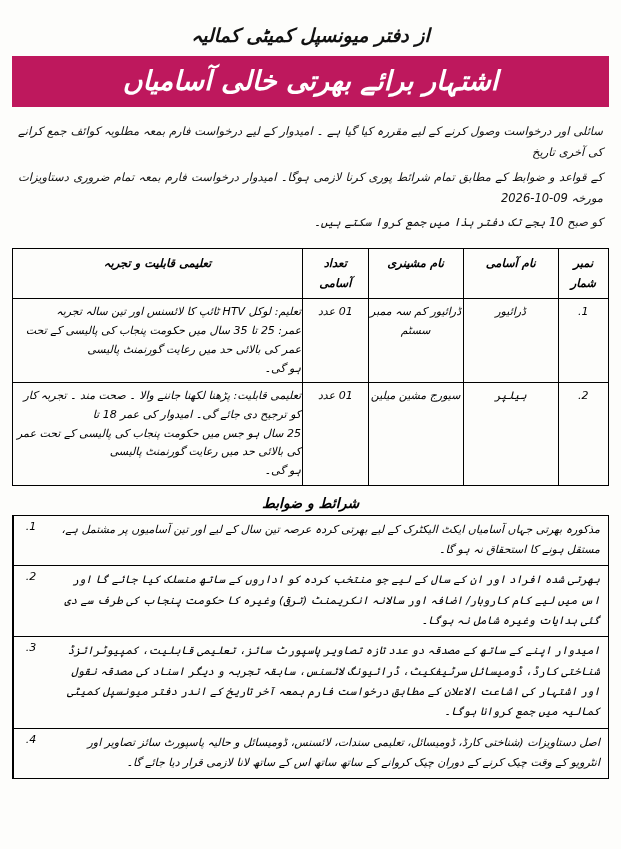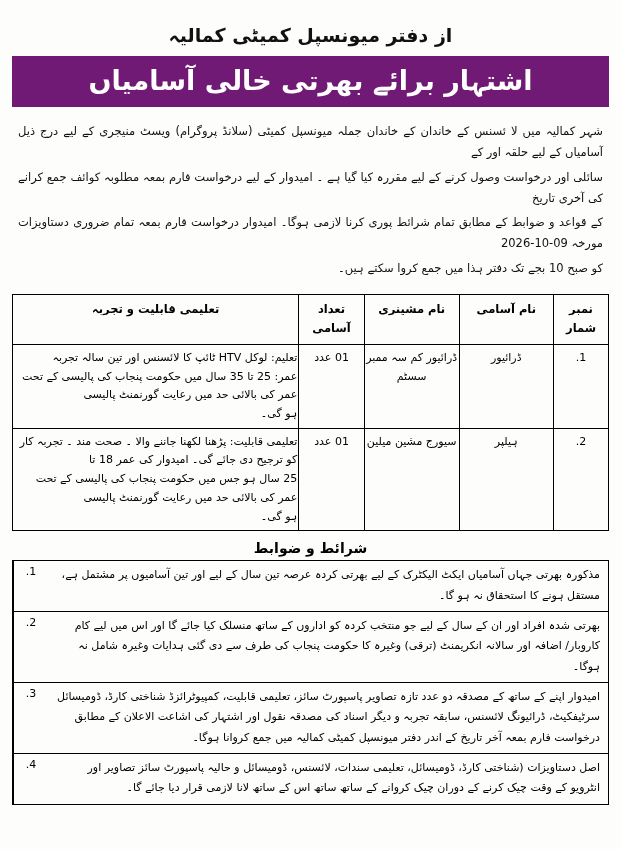--- a/index.html
+++ b/index.html
@@ -7,33 +7,34 @@
     font-family:"DejaVu Sans","Liberation Sans",sans-serif;
     width:621px;height:849px;
     -webkit-font-smoothing:antialiased;
   }
   .page{
     position:relative;width:621px;height:849px;
     background:#fdfdfb;
     box-sizing:border-box;
     padding:10px 12px;
     overflow:hidden;
+    font-style:italic;
   }
   .rtl{direction:rtl;unicode-bidi:bidi-override;}
   
   .office-line{
     text-align:center;
     font-size:19px;
     font-weight:bold;
     letter-spacing:0px;
     margin:14px 0 10px 0;
     color:#111;
   }
   .banner{
-    background:#701a75;
+    background:#be185d;
     color:#fff;
     text-align:center;
     padding:9px 4px 11px 4px;
     margin:0 0 10px 0;
   }
   .banner-text{
     font-size:27px;
     font-weight:bold;
     line-height:1.15;
   }
@@ -116,23 +117,20 @@
 <div class="page">
 
   <div class="office-line rtl">از دفتر میونسپل کمیٹی کمالیہ</div>
 
   <div class="banner">
     <div class="banner-text rtl">اشتہار برائے بھرتی خالی آسامیاں</div>
   </div>
 
   <div class="intro rtl">
     <p>
-        <span class="line">شہر کمالیہ میں لا ئسنس کے خاندان کے خاندان جملہ میونسپل کمیٹی (سلانڈ پروگرام) ویسٹ منیجری کے لیے درج ذیل آسامیاں کے لیے حلقہ اور کے</span>
-      </p>
-    <p>
         <span class="line">سائلی اور درخواست وصول کرنے کے لیے مقررہ کیا گیا ہے ۔ امیدوار کے لیے درخواست فارم بمعہ مطلوبہ کوائف جمع کرانے کی آخری تاریخ</span>
       </p>
     <p>
         <span class="line">کے قواعد و ضوابط کے مطابق تمام شرائط پوری کرنا لازمی ہوگا۔ امیدوار درخواست فارم بمعہ تمام ضروری دستاویزات مورخہ 09-10-2026</span>
       </p>
     <p>
         <span class="line">کو صبح 10 بجے تک دفتر ہذا میں جمع کروا سکتے ہیں۔</span>
       </p>
   </div>
 

